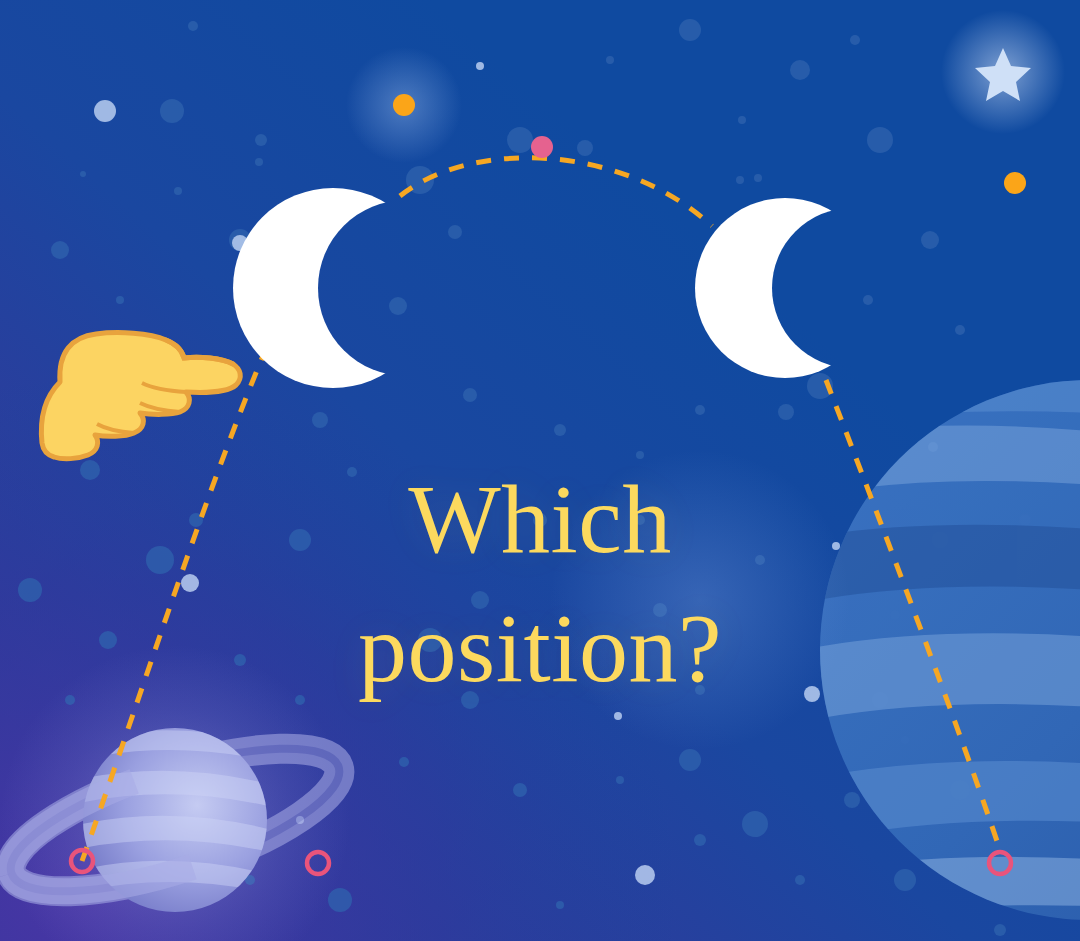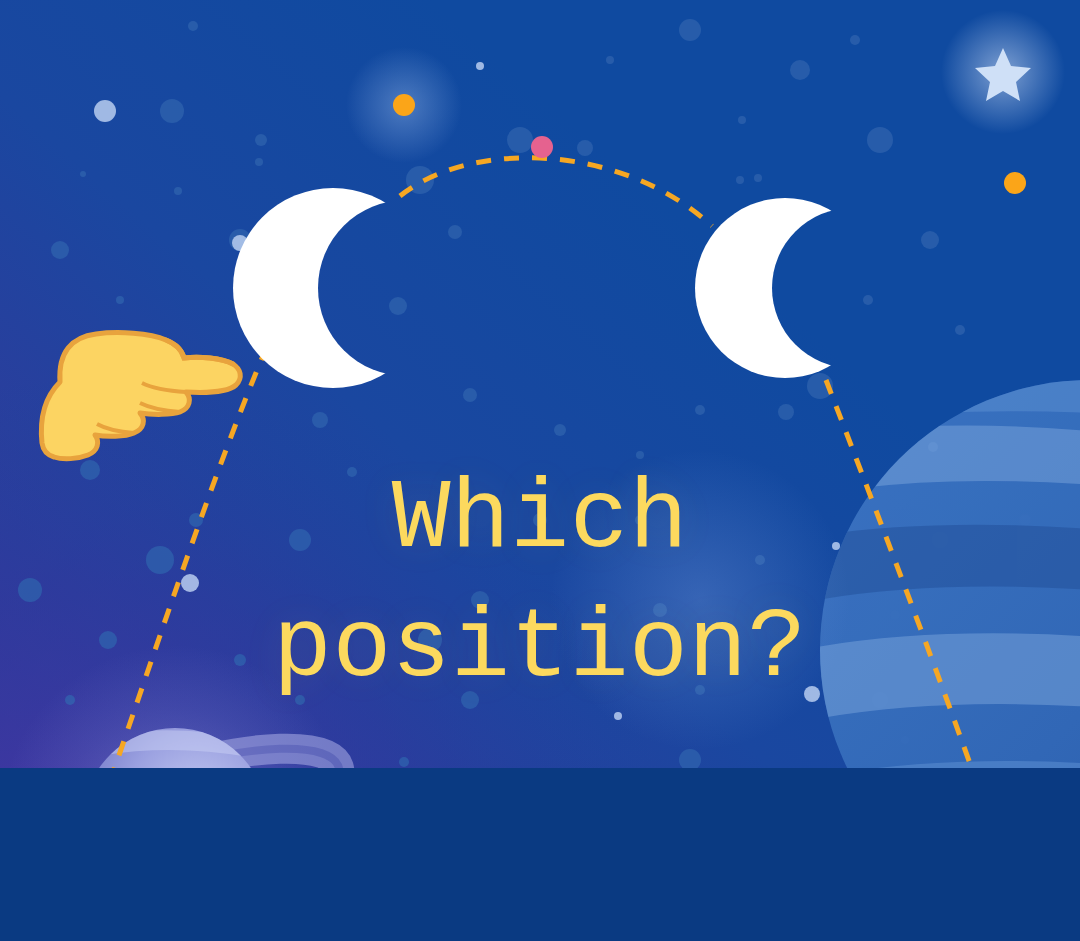--- a/index.html
+++ b/index.html
@@ -3,23 +3,23 @@
 <meta charset="utf-8">
 <style>
   html, body {
     margin: 0;
     padding: 0;
     background: #0a3a82;
   }
   #stage {
     position: relative;
     width: 1080px;
-    height: 768px;
+    height: 941px;
     overflow: hidden;
-    font-family: Liberation Mono, monospace;
+    font-family: Liberation Serif, serif;
     background: #0f4aa0;
   }
   .layer {
     position: absolute;
     inset: 0;
     width: 1080px;
     height: 941px;
     pointer-events: none;
   }
   #question-text {

